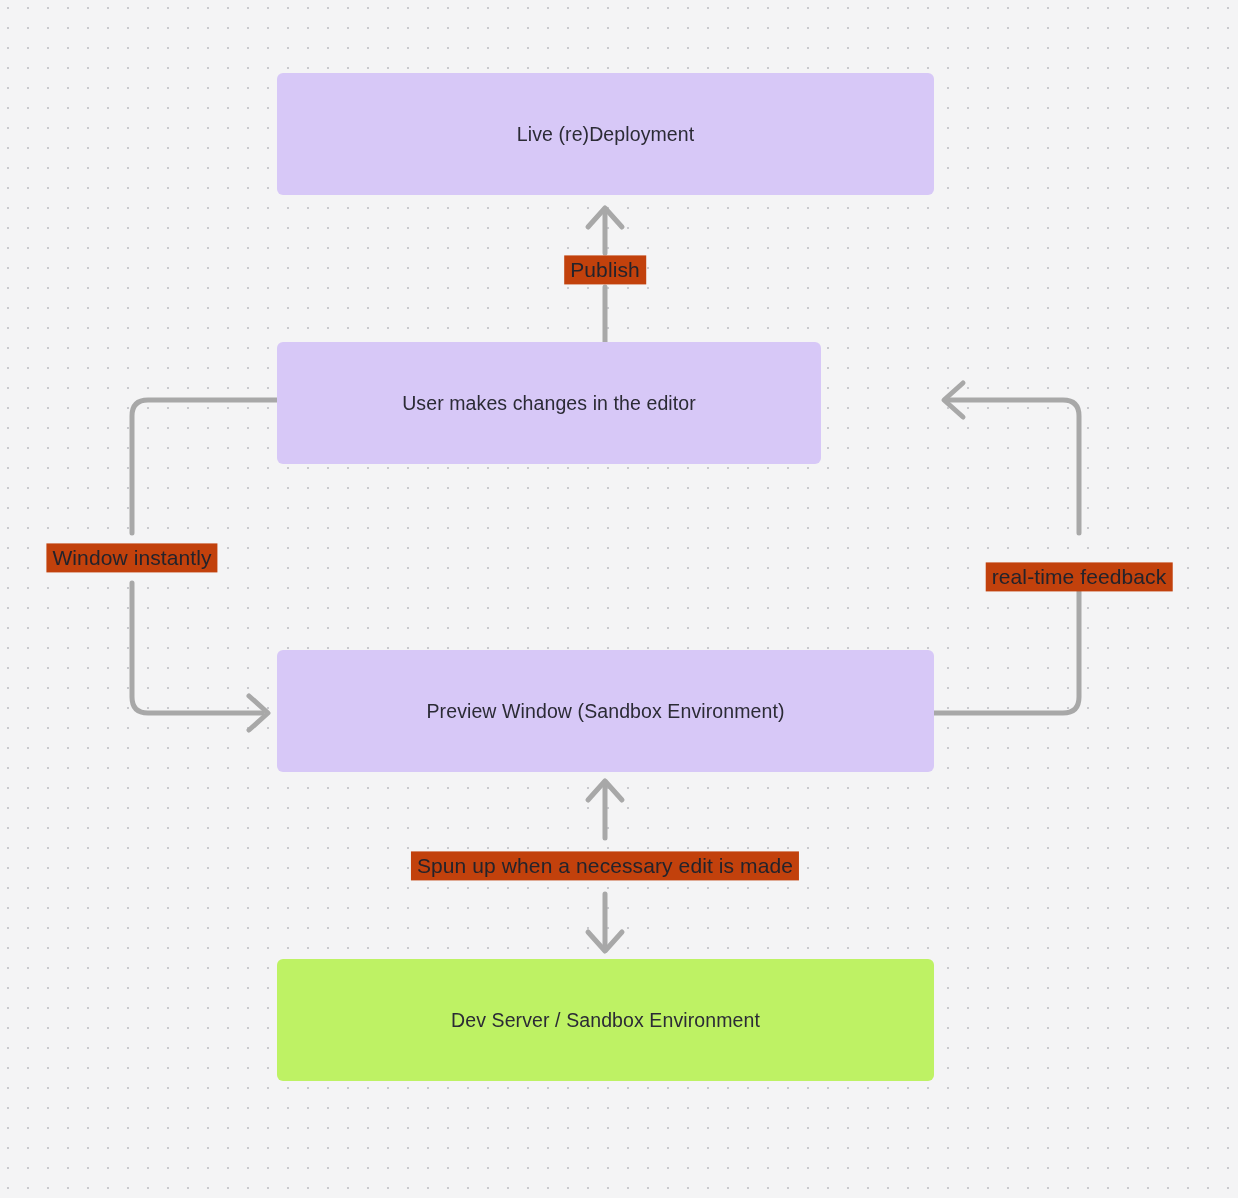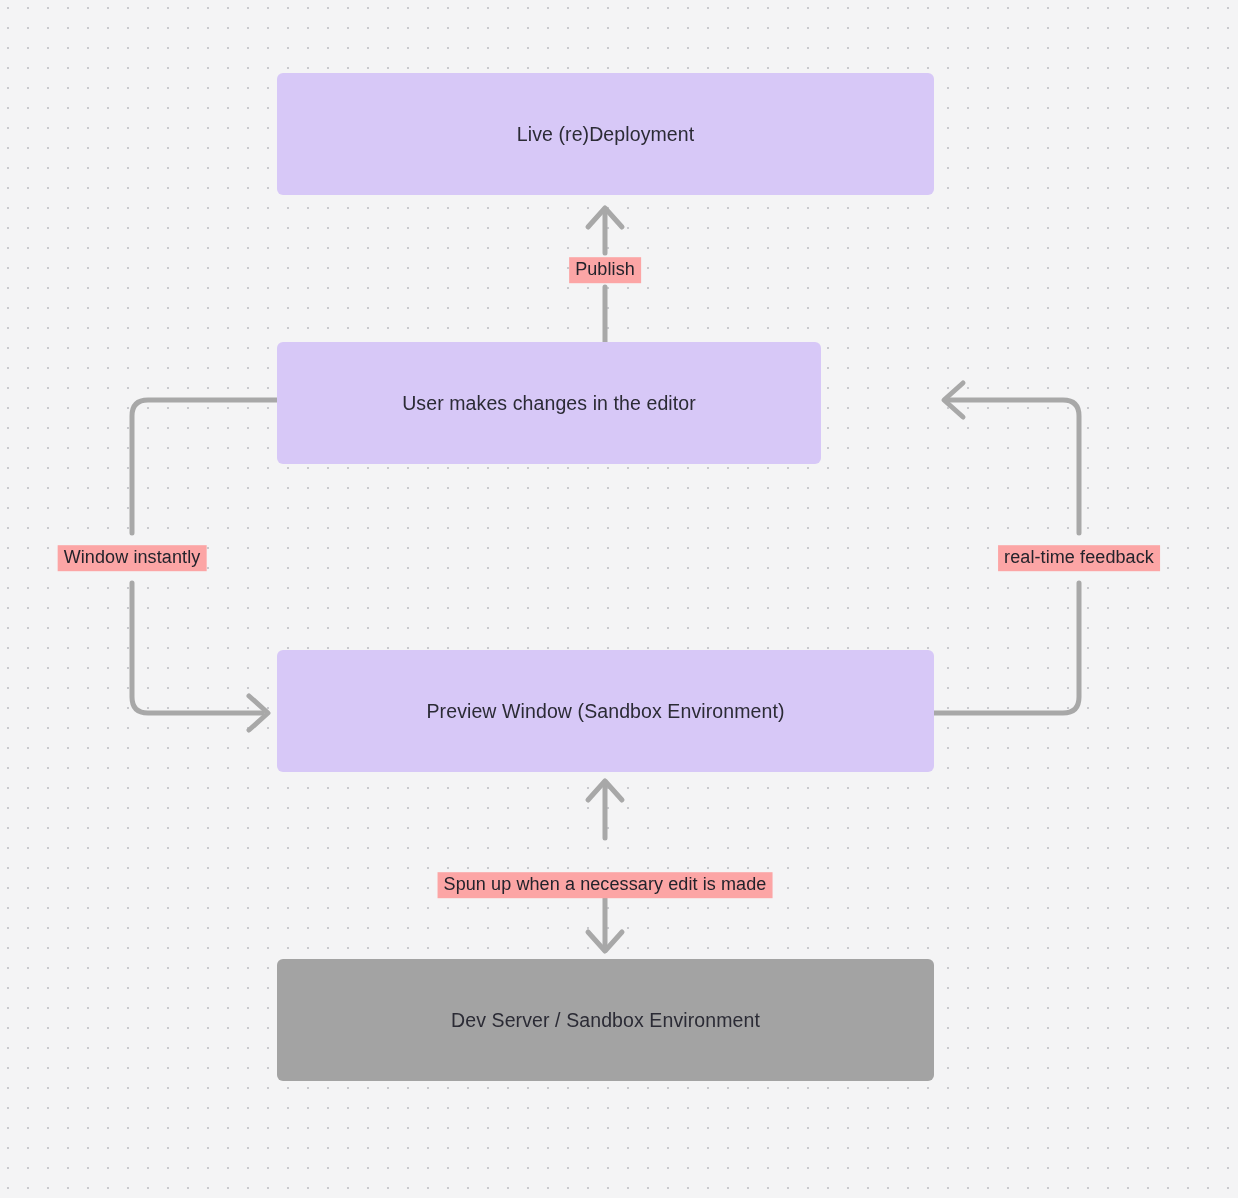--- a/index.html
+++ b/index.html
@@ -44,25 +44,25 @@
   .node-label {
     font-size: 19.5px;
     color: #2b2b35;
     letter-spacing: 0.1px;
     text-align: right;
     line-height: 1.25;
     white-space: nowrap;
   }
   .edge-label {
     position: absolute;
-    font-size: 18px;
+    font-size: 21px;
     color: #23232b;
     letter-spacing: 0.1px;
     white-space: nowrap;
-    background: #fca5a5;
+    background: #c2410c;
     padding: 2px 6px;
     transform: translate(-50%, -50%);
     line-height: 1.2;
   }
 </style>
 </head>
 <body style="background-color: rgb(244, 244, 245);">
 
 <div id="canvas">
 
@@ -99,22 +99,22 @@
   </div>
 
   <div class="node" id="node-1" style="left: 277px; top: 342px; width: 544px; height: 122px; background: rgb(215, 200, 247);">
     <span class="node-label">User makes changes in the editor</span>
   </div>
 
   <div class="node" id="node-2" style="left: 277px; top: 650px; width: 657px; height: 122px; background: rgb(215, 200, 247); border-radius: 6px;">
     <span class="node-label">Preview Window (Sandbox Environment)</span>
   </div>
 
-  <div class="node" id="node-3" style="left: 277px; top: 959px; width: 657px; height: 122px; background: #a3a3a3;">
+  <div class="node" id="node-3" style="left: 277px; top: 959px; width: 657px; height: 122px; background: #bef264;">
     <span class="node-label">Dev Server / Sandbox Environment</span>
   </div>
 
   <div class="edge-label" id="elabel-0" style="left: 605px; top: 270px; color: rgb(35, 35, 43);">Publish</div>
   <div class="edge-label" id="elabel-1" style="left: 132px; top: 558px; color: rgb(35, 35, 43);">Window instantly</div>
-  <div class="edge-label" id="elabel-2" style="left: 1079px; top: 558px; color: rgb(35, 35, 43);">real-time feedback</div>
-  <div class="edge-label" id="elabel-3" style="left: 605px; top: 866px; color: rgb(35, 35, 43); margin-top: 19px;">Spun up when a necessary edit is made</div>
+  <div class="edge-label" id="elabel-2" style="left: 1079px; top: 577px; color: rgb(35, 35, 43);">real-time feedback</div>
+  <div class="edge-label" id="elabel-3" style="left: 605px; top: 866px; color: rgb(35, 35, 43);">Spun up when a necessary edit is made</div>
 
 </div>
 
 </body></html>

